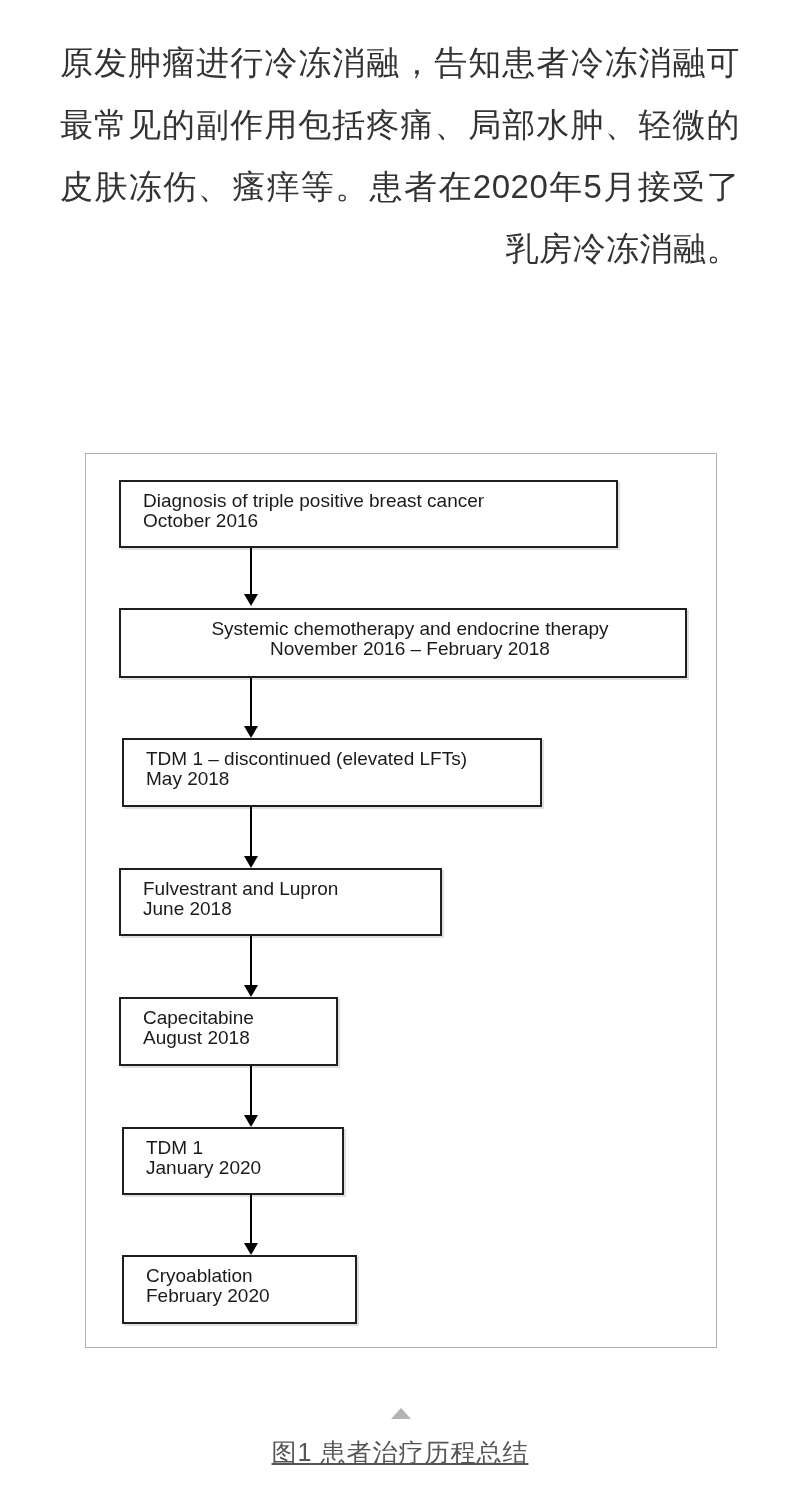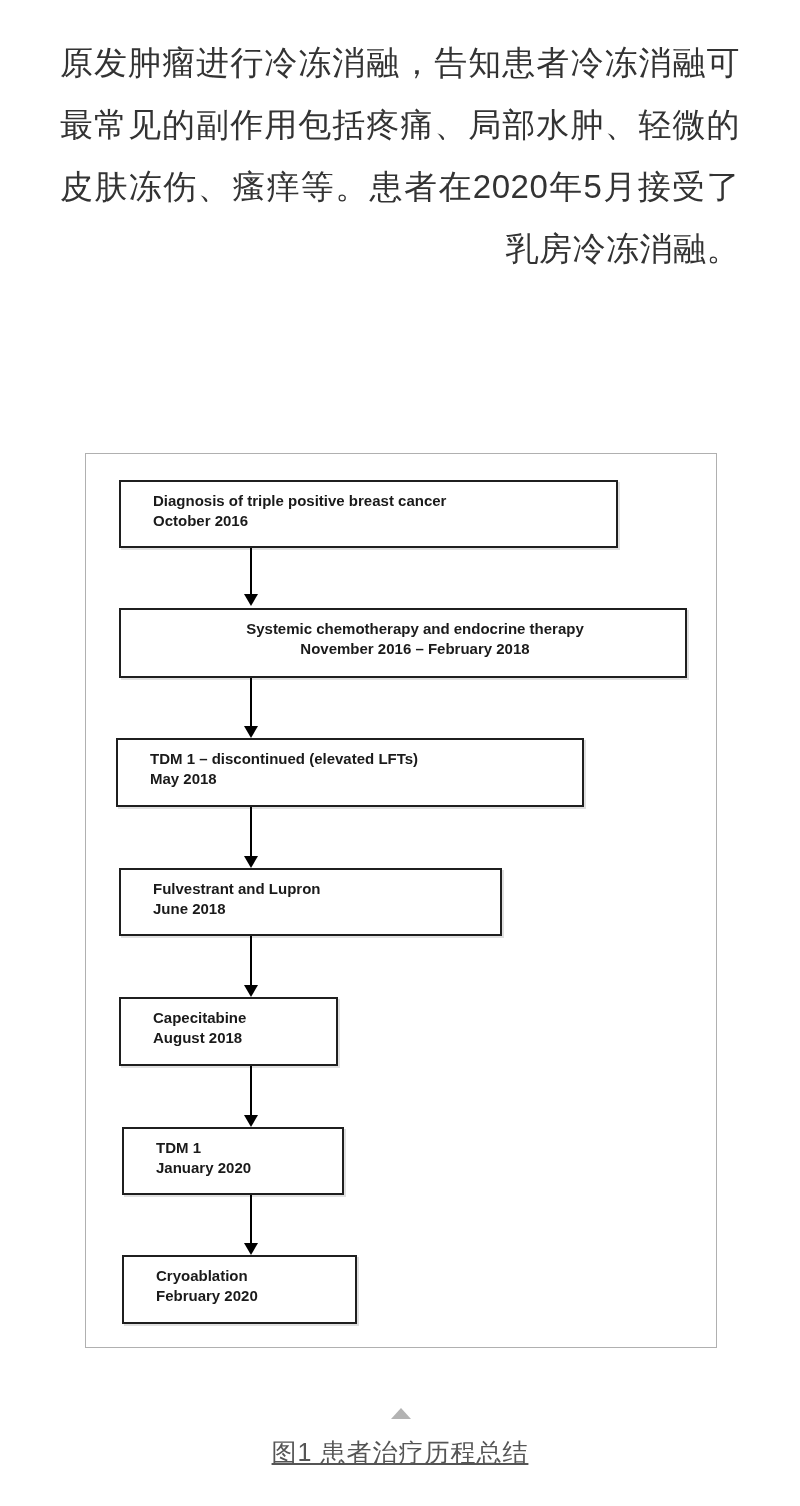--- a/index.html
+++ b/index.html
@@ -46,30 +46,29 @@
     background: #ffffff;
     box-sizing: border-box;
   }
 
   .node {
     position: absolute;
     box-sizing: border-box;
     border: 2px solid #1f1f1f;
     background: #ffffff;
     box-shadow: 2px 2px 0 rgba(0,0,0,0.12);
-    padding: 9px 8px 0 32px;
-    font-size: 15px;
+    padding: 9px 8px 0 22px;
+    font-size: 19px;
     line-height: 20px;
     color: #1a1a1a;
-    font-weight: bold;
   }
   .n1 { left: 33px; top: 26px;  width: 499px; height: 68px; }
   .n2 { left: 33px; top: 154px; width: 568px; height: 70px; text-align: center; }
-  .n3 { left: 30px; top: 284px; width: 468px; height: 69px; }
-  .n4 { left: 33px; top: 414px; width: 383px; height: 68px; }
+  .n3 { left: 36px; top: 284px; width: 420px; height: 69px; }
+  .n4 { left: 33px; top: 414px; width: 323px; height: 68px; }
   .n5 { left: 33px; top: 543px; width: 219px; height: 69px; }
   .n6 { left: 36px; top: 673px; width: 222px; height: 68px; }
   .n7 { left: 36px; top: 801px; width: 235px; height: 69px; }
 
   .arrow {
     position: absolute;
     left: 158px;
     width: 14px;
   }
   .a1 { top: 94px;  height: 58px; }

